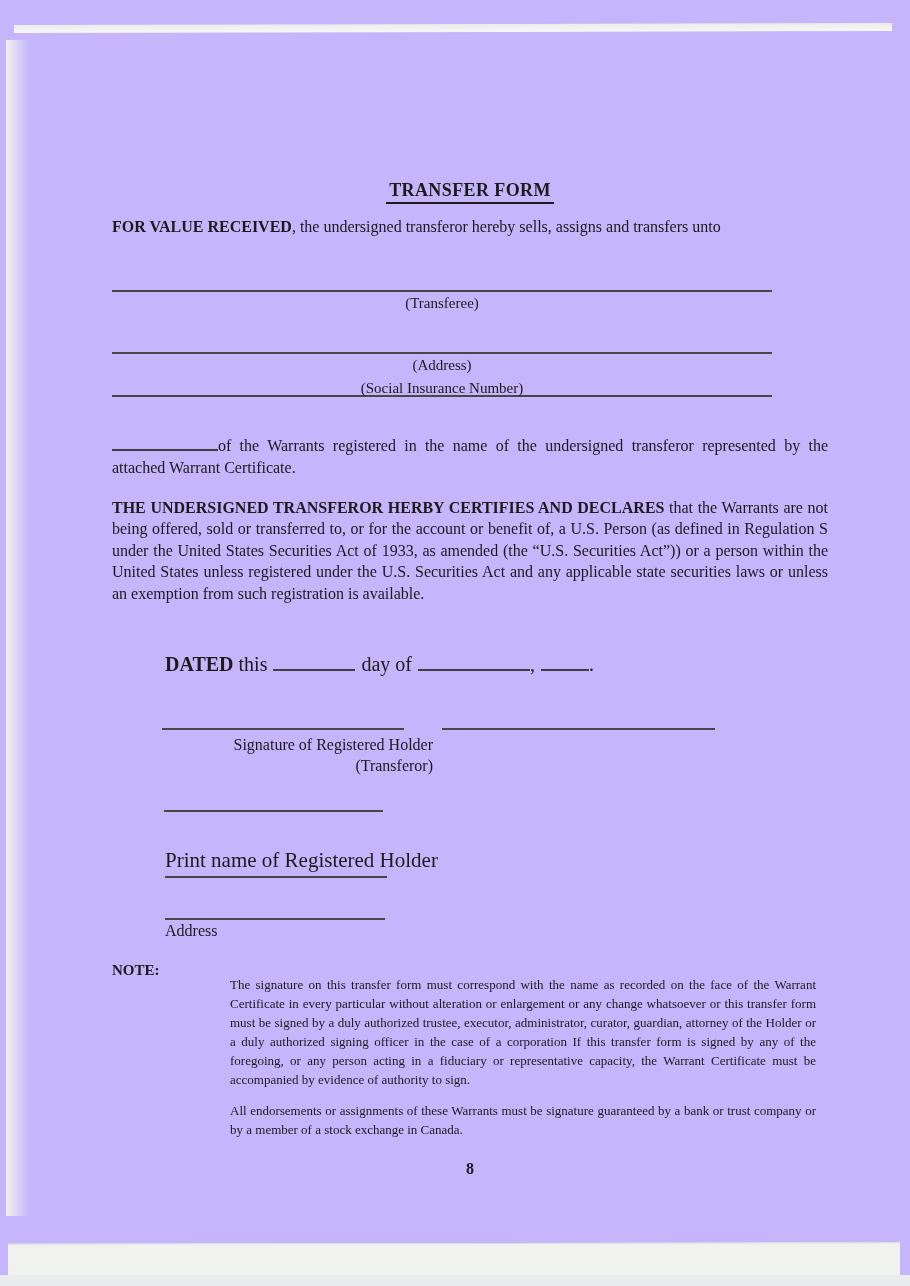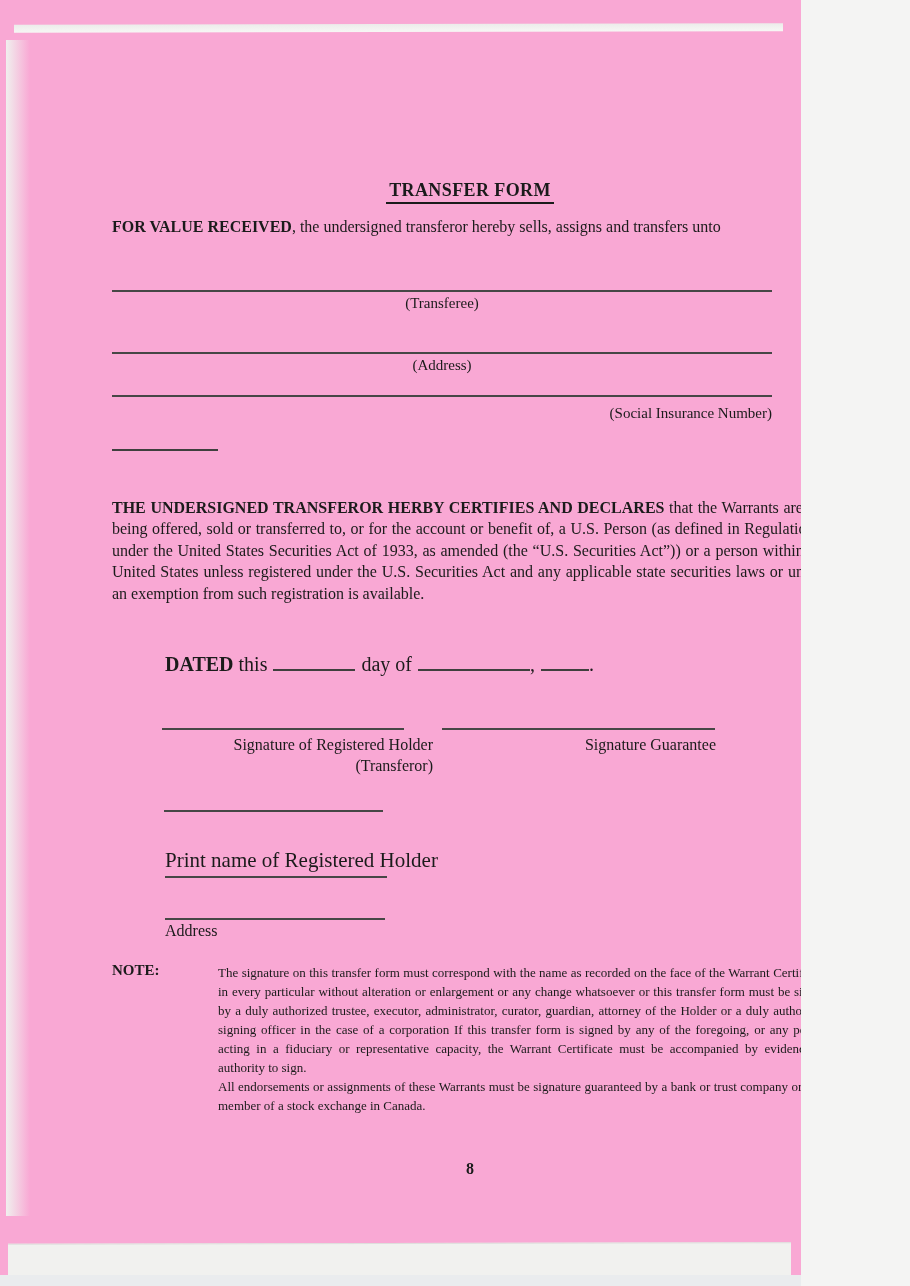--- a/index.html
+++ b/index.html
@@ -3,22 +3,22 @@
 <meta charset="utf-8">
 <style>
   html, body { margin: 0; padding: 0; }
   body {
     width: 910px; height: 1286px;
     background: #f4f4f3;
     font-family: "Liberation Serif", serif;
   }
   .scan-page {
     position: relative;
-    width: 801px; height: 1286px;
-    background: #f9a8d4;
+    width: 910px; height: 1286px;
+    background: #c4b5fd;
     color: #1b1b1b;
     overflow: hidden;
   }
   
   .artifact-top-band {
     position: absolute; top: 24px; left: 14px; right: 18px; height: 8px;
     background: linear-gradient(to bottom, #ececea, #f7f7f5);
     transform: rotate(-0.12deg);
   }
   .artifact-left-band {
@@ -77,21 +77,21 @@
   .print-rule { top: 810px; left: 164px; width: 219px; }
   .print-label { top: 816px; left: 165px; width: 280px; font-size: 21px; margin-top: 32px; }
   .mid-blank-rule { top: 876px; left: 165px; width: 222px; }
   .addr-rule { top: 918px; left: 165px; width: 220px; }
   .addr-label { top: 922px; left: 165px; width: 220px; font-size: 16px; }
   .note-label { top: 962px; left: 112px; font-size: 15px; font-weight: bold; }
   .note-text {
     top: 963px; left: 218px; width: 610px;
     font-size: 13px; line-height: 19px;
   }
-  .note-text p { margin: 0; }
+  .note-text p { margin: 12px; }
   .page-number {
     top: 1160px; left: 112px; width: 716px;
     text-align: center; font-size: 16px; font-weight: bold;
   }
 </style>
 </head>
 <body>
 
 <div class="scan-page">
 
@@ -106,32 +106,31 @@
 
   <div class="abs content-left intro body-text"><span class="b">FOR VALUE RECEIVED</span><span>, the undersigned transferor hereby sells, assigns and transfers unto</span></div>
 
   <div class="abs rule field-rule" style="top:290px;"></div>
   <div class="abs field-label" style="top:295px;">(Transferee)</div>
 
   <div class="abs rule field-rule" style="top:352px;"></div>
   <div class="abs field-label" style="top:357px;">(Address)</div>
 
   <div class="abs rule field-rule" style="top:395px;"></div>
-  <div class="abs field-label" style="top:405px;text-align:right;">(Social Insurance Number)</div>
+  <div class="abs field-label" style="top:380px;">(Social Insurance Number)</div>
 
-  <div class="abs content-left warrants body-text justify"><span class="blank blank-warrants"></span></div>
+  <div class="abs content-left warrants body-text justify"><span class="blank blank-warrants"></span><span>of the Warrants registered in the name of the undersigned transferor represented by the attached Warrant Certificate.</span></div>
 
   <div class="abs content-left certify body-text justify"><span class="b">THE UNDERSIGNED TRANSFEROR HERBY CERTIFIES AND DECLARES</span><span> that the Warrants are not being offered, sold or transferred to, or for the account or benefit of, a U.S. Person (as defined in Regulation S under the United States Securities Act of 1933, as amended (the “U.S. Securities Act”)) or a person within the United States unless registered under the U.S. Securities Act and any applicable state securities laws or unless an exemption from such registration is available.</span></div>
 
   <div class="abs dated-line"><span class="b">DATED</span> <span>this</span><span class="blank blank-dated-day"></span><span>day of</span><span class="blank blank-dated-month"></span><span>,</span><span class="blank blank-dated-year"></span><span>.</span></div>
 
   <div class="abs rule sig-rule-left"></div>
   <div class="abs rule sig-rule-right"></div>
   <div class="abs sig-label sig-label-left"><span>Signature of Registered Holder</span><br><span>(Transferor)</span></div>
-  <div class="abs sig-label sig-label-right">Signature Guarantee</div>
 
   <div class="abs rule print-rule"></div>
   <div class="abs print-label">Print name of Registered Holder</div>
 
   <div class="abs rule mid-blank-rule"></div>
 
   <div class="abs rule addr-rule"></div>
   <div class="abs addr-label">Address</div>
 
   <div class="abs note-label">NOTE:</div>

